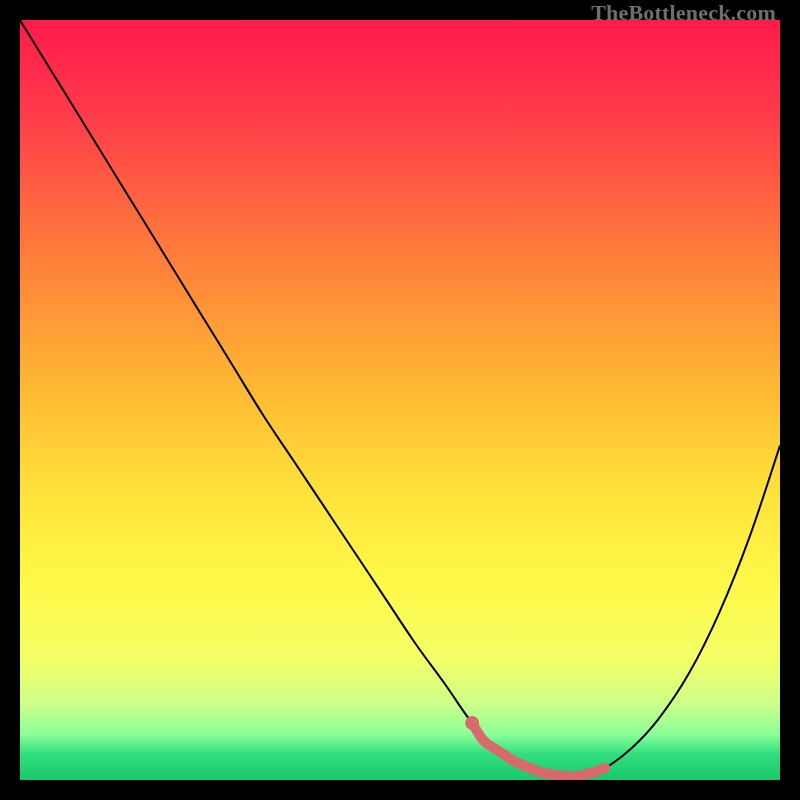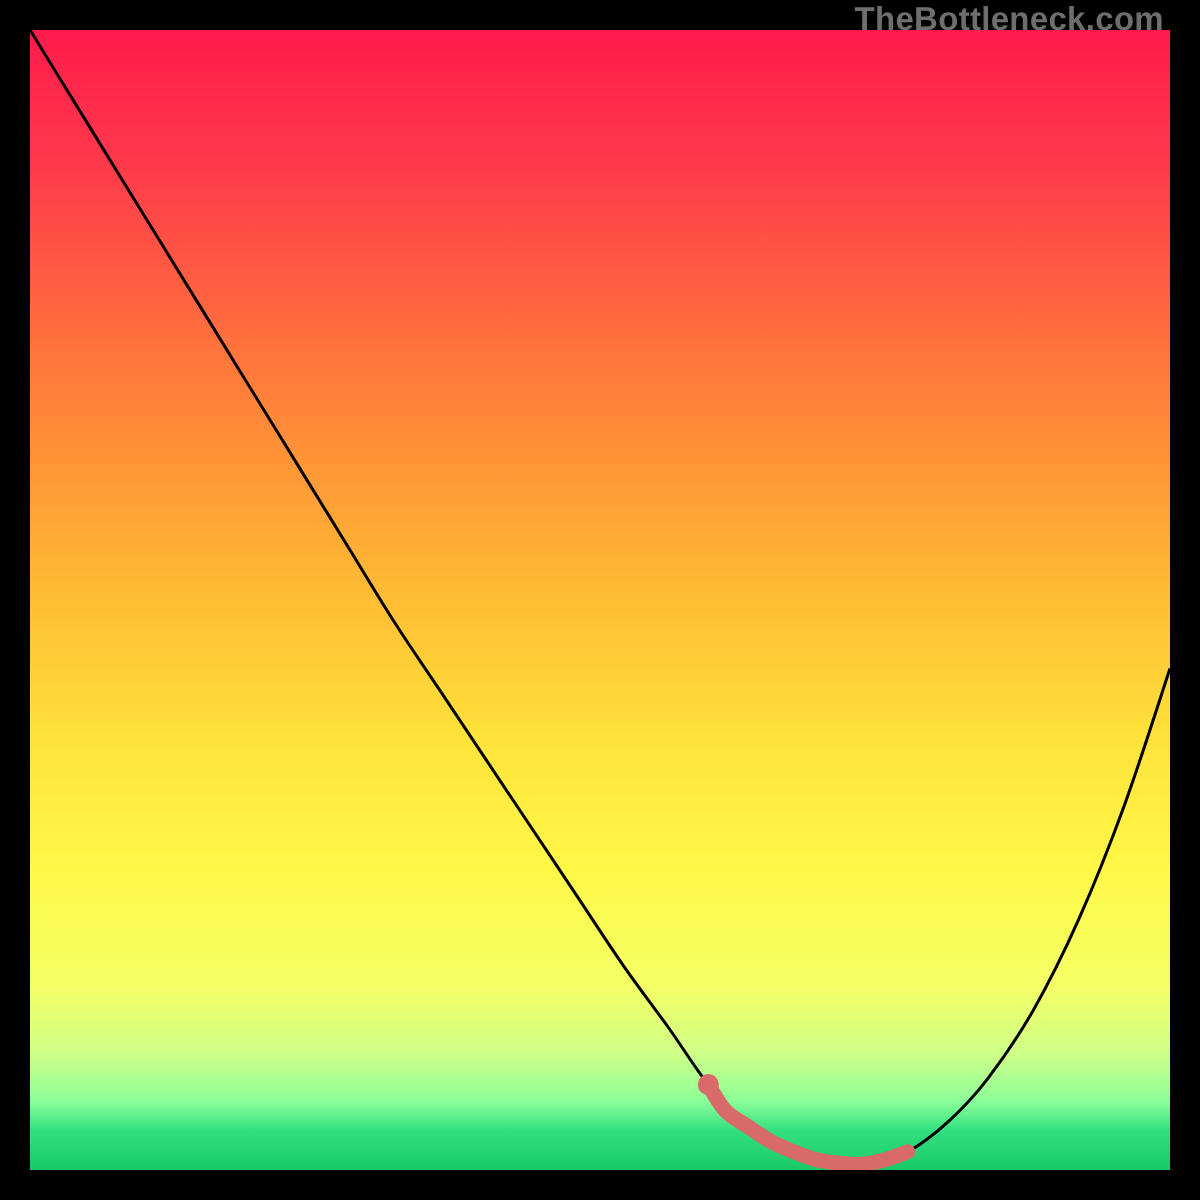--- a/index.html
+++ b/index.html
@@ -25,21 +25,21 @@
   .curve-svg {
     position: absolute;
     inset: 0;
     width: 100%;
     height: 100%;
   }
   .watermark {
     position: absolute;
     top: 0;
     right: 24px;
-    font-family: Liberation Sans, sans-serif;
+    font-family: Liberation Serif, serif;
     font-size: 22px;
     font-weight: 600;
     color: #6e6e6e;
     letter-spacing: 0.2px;
   }
 </style>
 </head>
 <body>
 
 <div class="frame">

